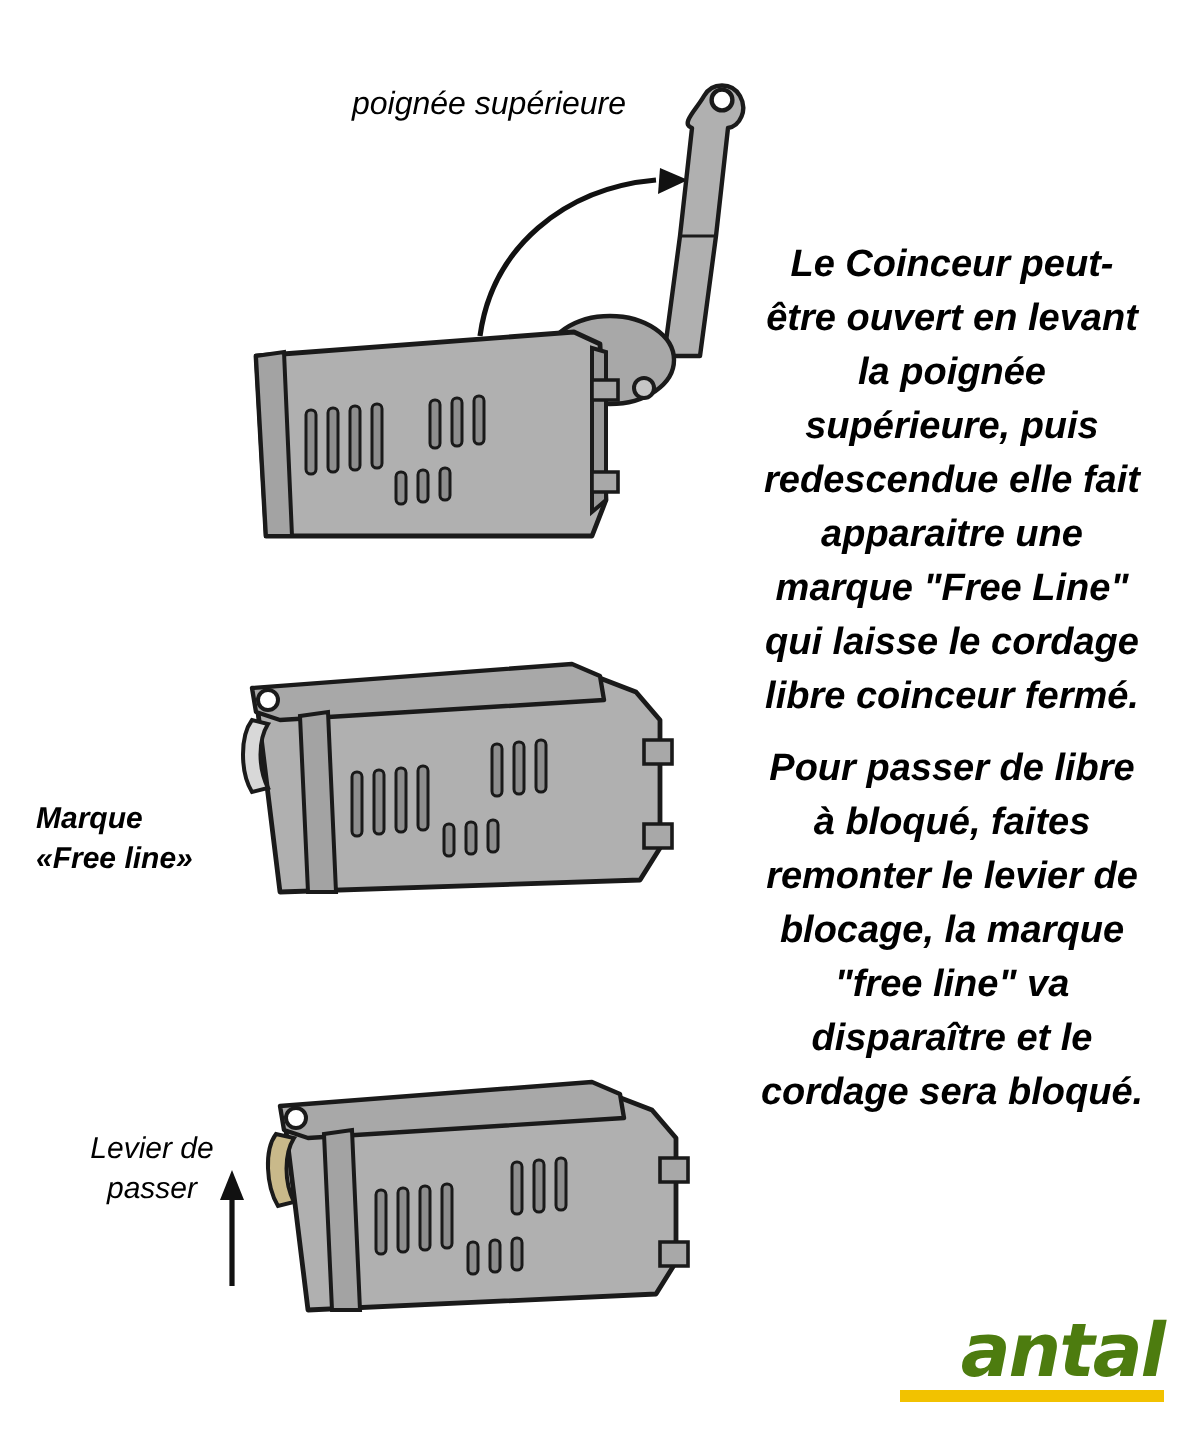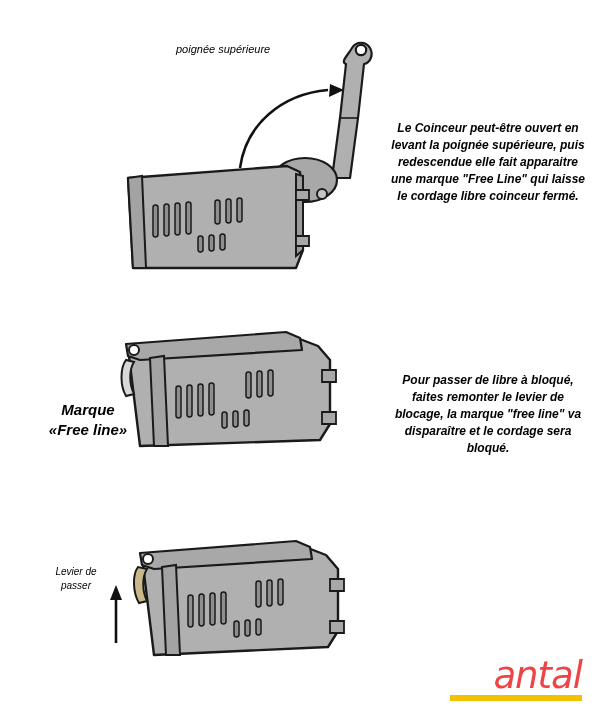--- a/index.html
+++ b/index.html
@@ -22,64 +22,62 @@
   }
   .panel {
     position: absolute;
     left: 0;
     width: 600px;
   }
   .caption {
     position: absolute;
     font-style: italic;
     font-weight: bold;
-    font-size: 12px;
+    font-size: 19px;
     line-height: 1.42;
     color: #000;
     text-align: center;
-    margin-left: 12px;
   }
   .label-free {
     position: absolute;
     font-style: italic;
     font-weight: bold;
     font-size: 15px;
     line-height: 1.35;
     color: #000;
-    text-align: center;
   }
   .label-plain {
     position: absolute;
     font-style: italic;
-    font-size: 11px;
+    font-size: 16px;
     line-height: 1.35;
     color: #000;
     text-align: left;
   }
   .label-lever {
     position: absolute;
     font-style: italic;
-    font-size: 10px;
+    font-size: 15px;
     line-height: 1.35;
     color: #000;
     text-align: center;
   }
   .brand {
     position: absolute;
     right: 18px;
     bottom: 18px;
     text-align: right;
   }
   .brand-word {
     font-family: "DejaVu Sans", sans-serif;
     font-style: italic;
-    font-weight: normal;
+    font-weight: bold;
     font-size: 37px;
     letter-spacing: -1px;
-    color: #ef4444;
+    color: #4d7c0f;
     line-height: 0.95;
     display: block;
   }
   .brand-rule {
     display: block;
     height: 6px;
     background: #f2c200;
     margin-top: 2px;
     width: 132px;
     margin-left: auto;

